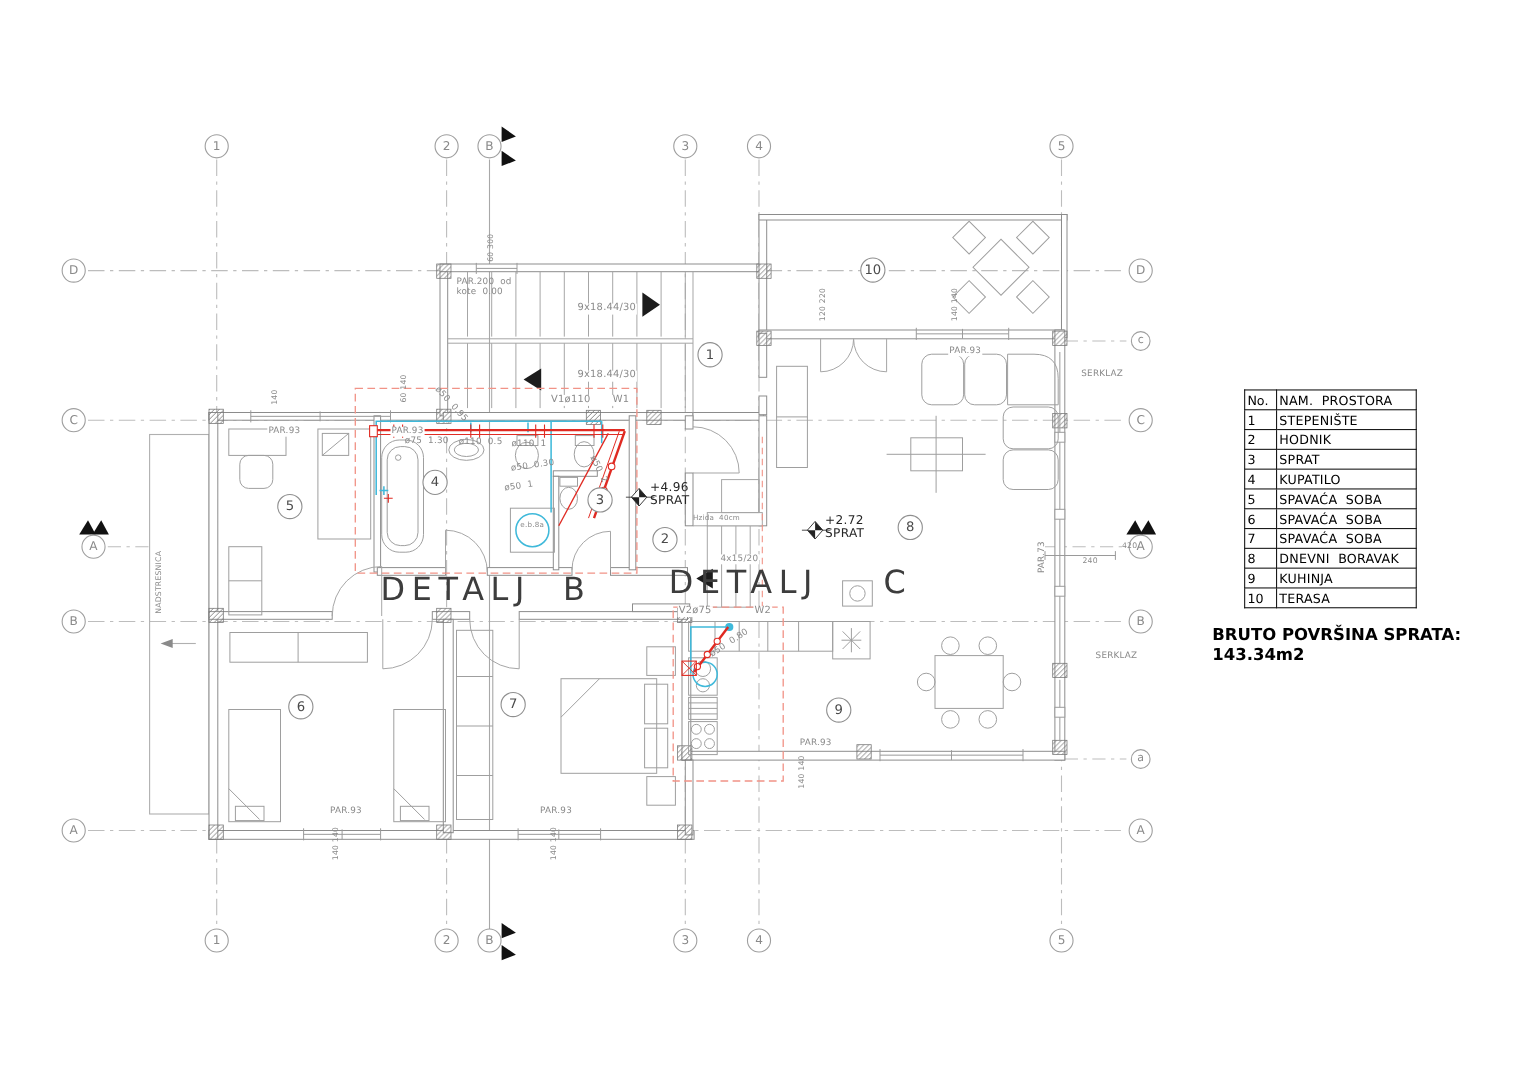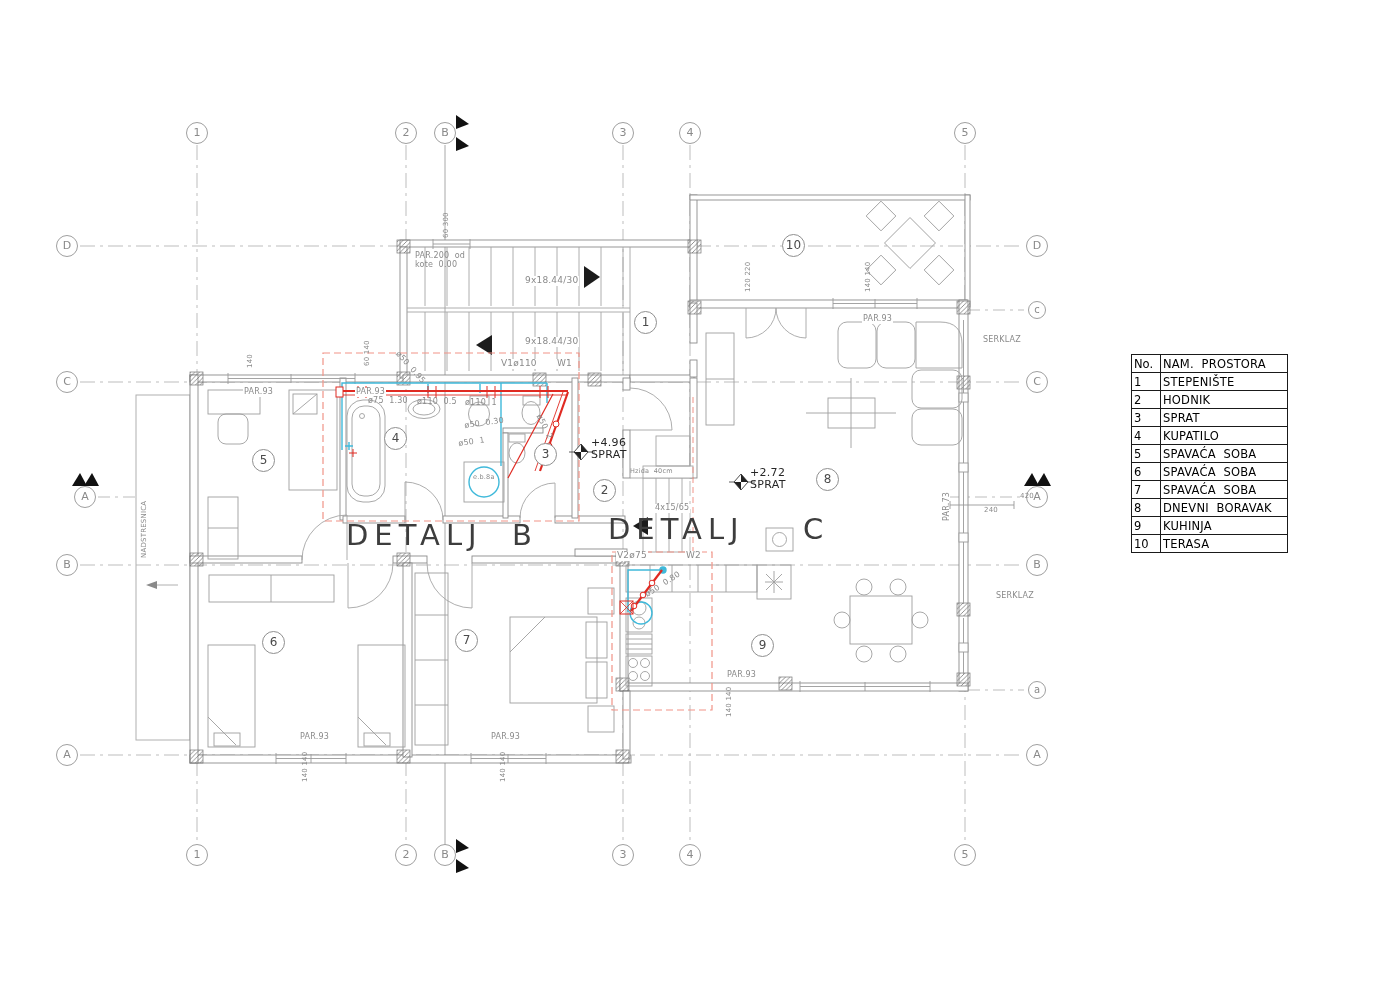--- a/index.html
+++ b/index.html
@@ -338,21 +338,21 @@
 <span class="lbl l9 bg" style="left:524px;top:337px">9x18.44/30</span>
 <span class="lbl l9 bg" style="left:500px;top:359px">V1ø110</span>
 <span class="lbl l9 bg" style="left:556px;top:359px">W1</span>
 <span class="lbl l9 bg" style="left:616px;top:551px">V2ø75</span>
 <span class="lbl l9 bg" style="left:685px;top:551px">W2</span>
 <span class="lbl dk" style="left:591px;top:437px">+4.96</span>
 <span class="lbl dk" style="left:591px;top:449px">SPRAT</span>
 <span class="lbl dk" style="left:750px;top:467px">+2.72</span>
 <span class="lbl dk" style="left:750px;top:479px">SPRAT</span>
 <span class="lbl l6" style="left:630px;top:468px">Hzida  40cm</span>
-<span class="lbl bg" style="left:654px;top:504px">4x15/65</span>
+<span class="lbl bg" style="left:654px;top:504px">4x15/20</span>
 <span class="lbl" style="left:983px;top:336px">SERKLAZ</span>
 <span class="lbl" style="left:996px;top:592px">SERKLAZ</span>
 <span class="lbl r-90" style="left:943px;top:521px">PAR.73</span>
 <span class="lbl l7 r-90" style="left:141px;top:558px">NADSTRESNICA</span>
 <span class="lbl bg" style="left:243px;top:388px">PAR.93</span>
 <span class="lbl bg" style="left:355px;top:388px">PAR.93</span>
 <span class="lbl bg" style="left:862px;top:315px">PAR.93</span>
 <span class="lbl bg" style="left:726px;top:671px">PAR.93</span>
 <span class="lbl bg" style="left:299px;top:733px">PAR.93</span>
 <span class="lbl bg" style="left:490px;top:733px">PAR.93</span>
@@ -425,14 +425,15 @@
           <td class="c-no">9</td>
           <td class="c-name">KUHINJA</td>
         </tr>
     <tr>
           <td class="c-no">10</td>
           <td class="c-name">TERASA</td>
         </tr>
   </tbody>
 </table>
 
+<div class="area">BRUTO POVRŠINA SPRATA: 143.34m2</div>
 
 </div>
 
 </body></html>

